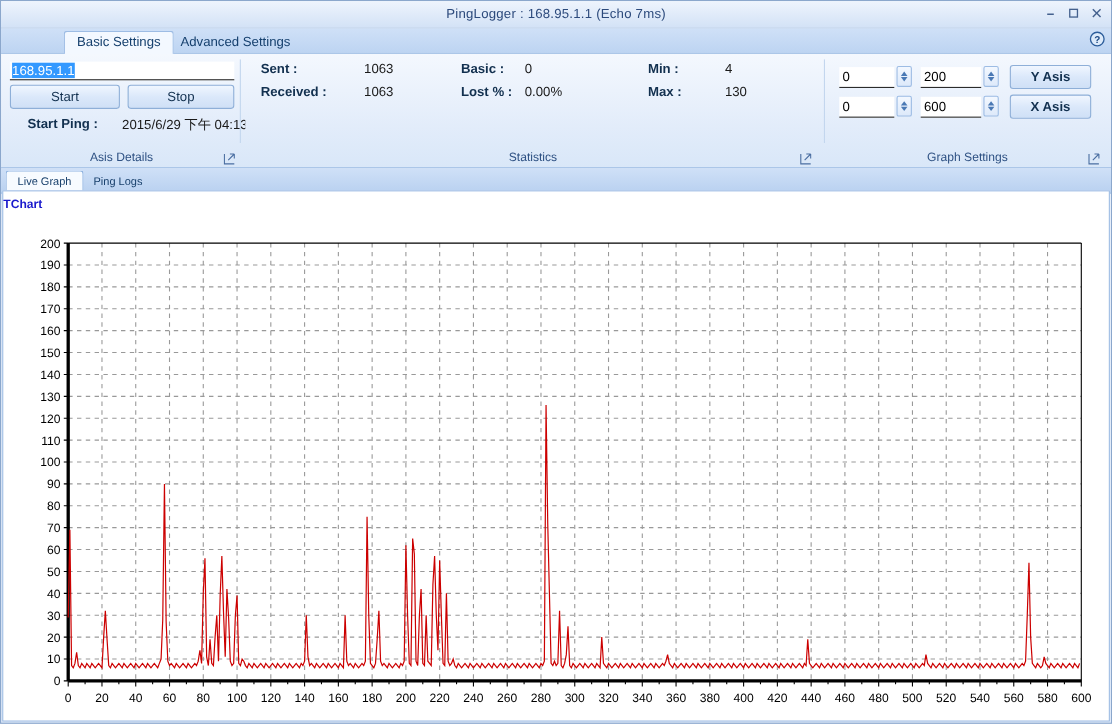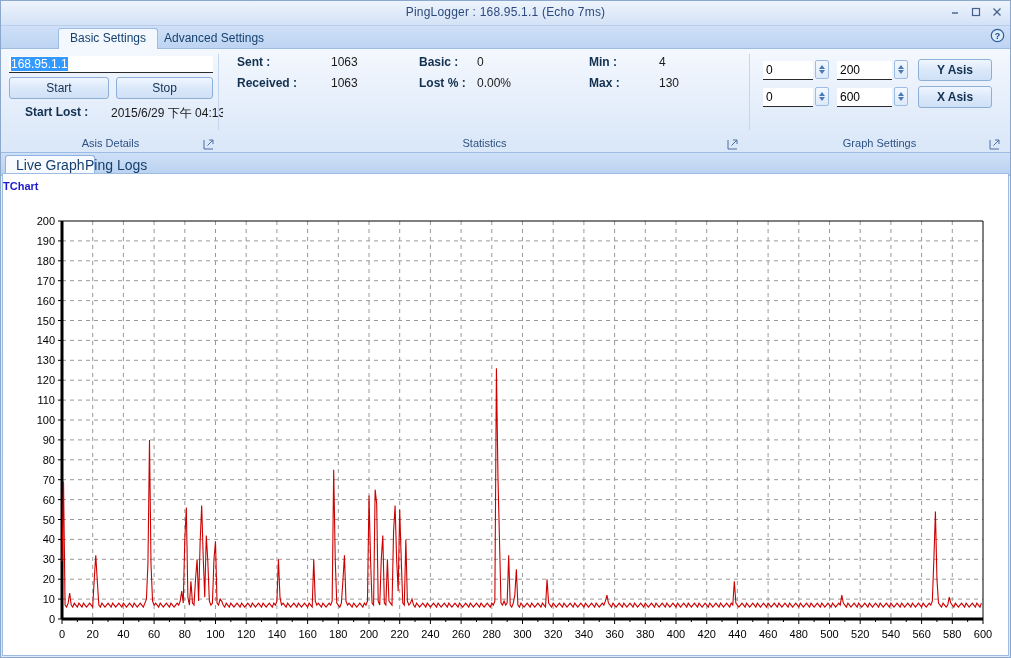--- a/index.html
+++ b/index.html
@@ -106,21 +106,21 @@
   }
   .helpicon{position:absolute;right:5px;top:2px;width:15px;height:15px;color:#2c5d9b;}
   
   .inner-tabs{
     position:relative;height:22px;
     background:linear-gradient(#cfe0f7,#b9d1f0);
     border-bottom:1px solid #8fb3e0;
   }
   .itab{
     position:absolute;top:3px;height:19px;line-height:19px;padding:0 10px;
-    font-size:14px;color:#173f6b;box-sizing:border-box;
+    font-size:10px;color:#173f6b;box-sizing:border-box;
   }
   .itab.active{
     background:#f7fbff;border:1px solid #8fb3e0;border-bottom:none;
     border-radius:3px 3px 0 0;top:2px;height:21px;
   }
   
   .chart-pane{
     position:absolute;left:1px;right:1px;top:172px;bottom:1px;
     background:#fff;border:1px solid #9dbce4;box-sizing:border-box;
   }
@@ -168,21 +168,21 @@
         </svg>
     </div>
   </div>
 
   <div class="ribbon">
 
     <div class="group" id="g-host">
       <div class="ipbox"><span class="sel">168.95.1.1</span></div>
       <div class="btn" id="btn-start">Start</div>
       <div class="btn" id="btn-stop">Stop</div>
-      <div class="lbl-b" style="left:22px;top:56px;">Start Lost :</div>
+      <div class="lbl-b" style="left:22px;top:56px;">Start Ping :</div>
       <div class="lbl-n" style="left:108px;top:56px;white-space:nowrap;overflow:hidden;width:112px;">2015/6/29 下午 04:13:</div>
       <div class="group-label">Asis Details</div>
       <div class="group-dialog" style="right:4px;">
         <svg width="11" height="11" viewBox="0 0 11 11">
             <path d="M1 1v9h9" fill="none" stroke="#4a6ea1" stroke-width="1"></path>
             <path d="M10 1 L4.5 6.5 M10 1 L10 5 M10 1 L6 1" fill="none" stroke="#4a6ea1" stroke-width="1"></path>
           </svg>
       </div>
     </div>
     <div class="group-sep" style="left:217px;"></div>

